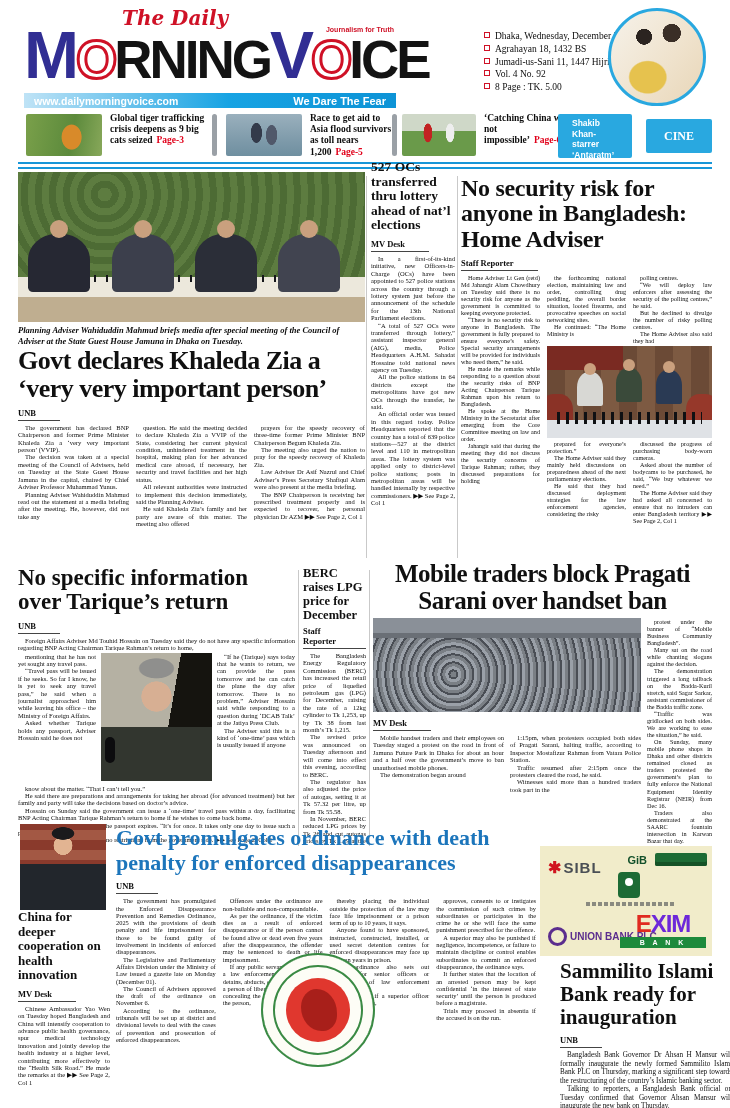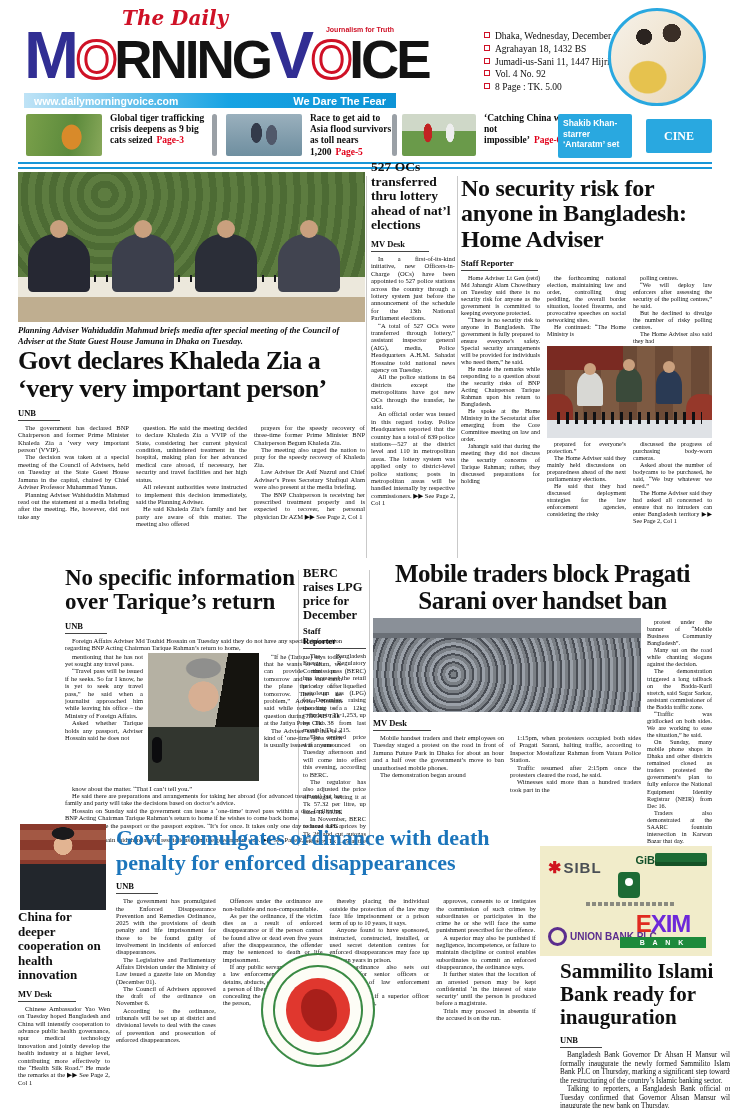--- a/index.html
+++ b/index.html
@@ -45,21 +45,21 @@
              radial-gradient(ellipse 7px 15px at 65% 45%, #eeeeee 0 60%, transparent 65%),
              linear-gradient(#cfd8c8 40%, #6a9a4a 40%);}
   .teaser-text{position:absolute;top:1px;font:700 9.5px/1.18 "Liberation Serif",serif;}
   .tt1{left:92px;width:96px;}
   .tt2{left:292px;width:84px;}
   .tt3{left:466px;width:88px;}
   .page-ref{color:#e1001a;font-weight:700;padding-left:4px;}
   .tdiv{position:absolute;top:2px;width:5px;height:42px;background:#9aa0a6;border-radius:3px;}
   .tdiv1{left:194px;} .tdiv2{left:374px;}
   .promo-box{position:absolute;left:540px;top:2px;width:74px;height:44px;background:#29a8e0;color:#fff;
-             font:700 8.5px/1.25 "Liberation Sans",sans-serif;padding:4px 5px;box-sizing:border-box;border-radius:2px;}
+             font:700 8.5px/1.25 "Liberation Sans",sans-serif;padding:4px 14px;box-sizing:border-box;border-radius:2px;}
   .cine-box{position:absolute;left:628px;top:7px;width:66px;height:34px;background:#29a8e0;color:#fff;
             font:700 12px/34px "Liberation Serif",serif;text-align:center;border-radius:2px;}
 
   .rule-double{position:absolute;left:18px;top:162px;width:694px;height:3px;
                border-top:2px solid #1796d8;border-bottom:2px solid #1796d8;}
 
   
   .byline{display:inline-block;font:700 8.5px "Liberation Serif",serif;border-bottom:1px solid #444;
           padding:0 24px 2px 0;margin:4px 0 3px;}
   .btxt{font:400 6.5px/1.14 "Liberation Serif",serif;text-align:justify;}
@@ -109,21 +109,21 @@
       border-radius:50%;background:#caa07e;}
   .phf1{left:18%;top:28%;background:#d8d8d4;} .phf2{left:42%;top:24%;background:#3a4a3a;}
   .phf3{left:66%;top:26%;background:#2a3a54;}
   .ph-table{position:absolute;left:0;bottom:0;width:100%;height:20%;background:#dfe2e6;}
   .ph-mics{position:absolute;left:6%;bottom:16%;width:88%;height:12px;
       background:repeating-linear-gradient(90deg,#0f1013 0 3px, transparent 3px 9px);}
   .ph-chairl{position:absolute;left:-4%;bottom:6%;width:20%;height:42%;border-radius:40% 40% 0 0;background:#8a3226;}
   .ph-chairr{position:absolute;right:-4%;bottom:6%;width:20%;height:42%;border-radius:40% 40% 0 0;background:#96382a;}
 
   
-  .sec-tarique{position:absolute;left:18px;top:566px;width:277px;height:280px;overflow:hidden;margin-left:47px;}
+  .sec-tarique{position:absolute;left:18px;top:566px;width:277px;height:280px;overflow:hidden;}
   .hl-tarique{font-size:23px;line-height:1.06;}
   .t-mid{display:flex;gap:5px;margin-top:1px;height:130px;overflow:hidden;}
   .t-col{width:78px;}
   .photo-portrait{position:relative;width:111px;height:128px;flex:none;overflow:hidden;
       background:
         radial-gradient(ellipse 28px 16px at 50% 12%, #8f8f8d 0 60%, transparent 65%),
         radial-gradient(circle 24px at 50% 34%, #d7af93 0 62%, transparent 64%),
         linear-gradient(transparent 0 58%, #32362f 58%),
         linear-gradient(100deg, #b5b1a3 0 60%, #15140f 60%);}
   .pp-mic{position:absolute;left:4px;bottom:18px;width:10px;height:26px;border-radius:5px;background:#0c0c0e;}
@@ -166,21 +166,21 @@
       box-shadow:inset 0 0 0 10px #fdfdf6, inset 0 0 0 12px #3a8a44;}
   .seal-red{position:absolute;left:25px;top:25px;width:64px;height:64px;border-radius:50%;background:#e0372e;}
   .seal-map{position:absolute;left:40px;top:36px;width:36px;height:42px;background:#a81f1a;
       border-radius:45% 60% 40% 60%;}
 
   
   .sec-banks{position:absolute;left:540px;top:846px;width:172px;height:110px;background:#f1ecca;}
   .sibl{position:absolute;left:8px;top:12px;display:flex;align-items:center;gap:2px;}
   .sibl-mark{color:#d0141e;font:900 16px "Liberation Sans",sans-serif;}
   .sibl-text{font:900 15px "Liberation Sans",sans-serif;color:#4a4f55;letter-spacing:1px;}
-  .gib{position:absolute;right:5px;top:7px;display:flex;align-items:flex-end;gap:0;}
+  .gib{position:absolute;right:5px;top:7px;display:flex;align-items:flex-end;gap:8px;}
   .gib-text{font:900 11px "Liberation Sans",sans-serif;color:#12502a;}
   .gib-box{width:52px;height:13px;border-radius:2px;background:#1d6b35;
       box-shadow:inset 0 -4px 0 #155226;}
   .emblem{position:absolute;left:78px;top:26px;width:22px;height:26px;border-radius:4px;background:#1d6b35;}
   .emblem::before{content:"";position:absolute;left:7px;top:6px;width:8px;height:8px;border-radius:50%;background:#fff;}
   .emblem-line{position:absolute;left:46px;top:56px;width:88px;height:4px;
       background:repeating-linear-gradient(90deg,#8a8a80 0 4px, transparent 4px 6px);}
   .union{position:absolute;left:8px;bottom:10px;display:flex;align-items:center;gap:3px;}
   .union-mark{width:13px;height:13px;border-radius:50%;border:3px solid #5b2d8e;}
   .union-text{font:900 10px "Liberation Sans",sans-serif;color:#5b2d8e;}

